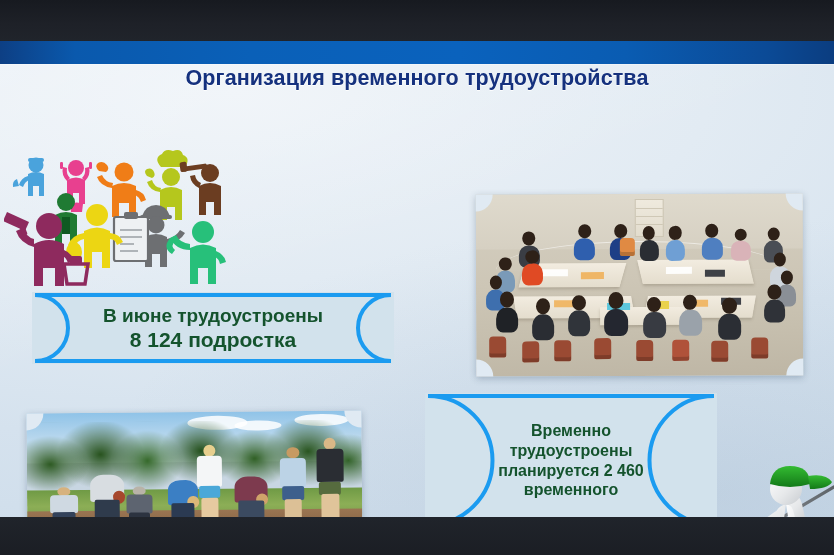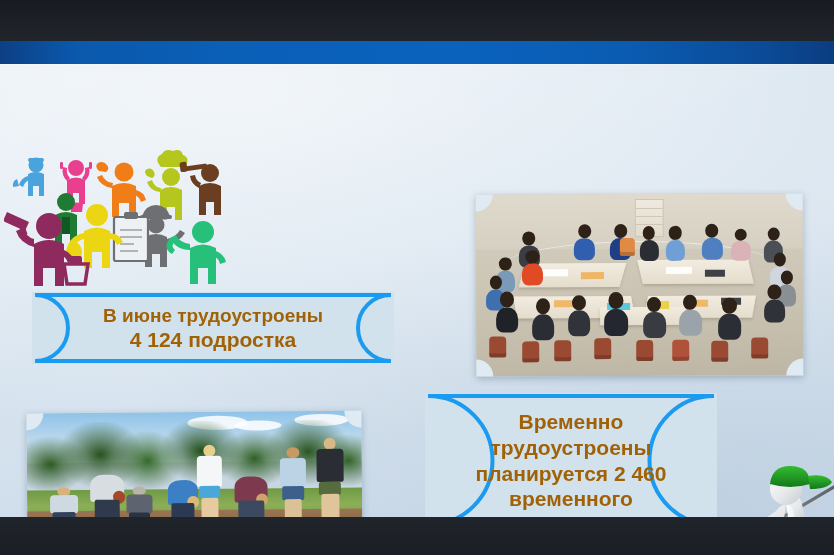--- a/index.html
+++ b/index.html
@@ -44,32 +44,32 @@
     font-size:21.5px;font-weight:bold;letter-spacing:.1px;
     color:#15317e;z-index:8;white-space:nowrap;
     text-shadow:0 1px 0 rgba(255,255,255,.85);
   }
 
   
   .plaque{
     position:absolute;z-index:9;
     background:#d2e2ec;
     display:flex;align-items:center;justify-content:center;
-    text-align:center;color:#a16207;font-weight:bold;line-height:1.22;
+    text-align:center;color:#14532d;font-weight:bold;line-height:1.22;
   }
   .plaque .plaque-svg{position:absolute;inset:0;width:100%;height:100%;overflow:visible;}
   .plaque .ptext{position:relative;z-index:2;padding:0 16px;}
   .plaque .ptext div{white-space:nowrap;}
 
   #box-june{left:32px;top:228px;width:362px;height:72px;}
   #box-june .ptext{font-size:19px;}
   #box-june .ptext div:nth-child(2){font-size:21px;}
 
   #box-plan{left:425px;top:329px;width:292px;height:135px;}
-  #box-plan .ptext{font-size:21px;text-align:center;}
+  #box-plan .ptext{font-size:16px;text-align:center;}
 
   
   .photo{position:absolute;z-index:9;overflow:hidden;
     background:#c8d6e2;
     box-shadow:0 2px 7px rgba(40,65,95,.30);}
   .photo .inner{position:absolute;inset:0;}
   .photo .bite{position:absolute;width:34px;height:34px;background:#e0eaf3;border-radius:50%;}
   .photo .bite.tl{left:-17px;top:-17px;}
   .photo .bite.tr{right:-17px;top:-17px;}
   .photo .bite.bl{left:-17px;bottom:-17px;}
@@ -132,20 +132,21 @@
   #gardener{position:absolute;left:690px;top:382px;width:144px;height:135px;z-index:10;}
   #gardener svg{display:block;width:100%;height:100%;}
 </style>
 </head>
 <body>
 
 <div id="stage">
 
   <div class="slide">
 
+    <div class="title">Организация временного трудоустройства</div>
 
     <div id="pictograms">
       <svg viewBox="0 0 232 142" xmlns="http://www.w3.org/2000/svg">
         <g>
           <circle cx="32" cy="19" r="7.5" fill="#4aa3dc"></circle>
           <rect x="24" y="12" width="16" height="4" rx="2" fill="#4aa3dc"></rect>
           <path d="M24 28 q8 -4 16 0 l0 22 -5 0 0 -10 -6 0 0 10 -5 0z" fill="#4aa3dc"></path>
           <path d="M24 30 q-7 2 -9 9 l4 2 q2 -6 7 -7z" fill="#4aa3dc"></path>
           <path d="M13 33 q-5 2 -4 8 l6 -1z" fill="#4aa3dc"></path>
         </g>
@@ -221,21 +222,21 @@
         </g>
       </svg>
     </div>
 
     <div class="plaque" id="box-june">
       <svg class="plaque-svg" viewBox="0 0 362 72" preserveAspectRatio="none">
         <path d="M3,3 H359 A18,18 0 0 0 359,69 H3 A18,18 0 0 0 3,3 Z" fill="#d2e2ec" stroke="#1b9bf0" stroke-width="4"></path>
       </svg>
       <div class="ptext">
         <div>В июне трудоустроены</div>
-        <div>4 124 подростка</div>
+        <div>8 124 подростка</div>
       </div>
     </div>
 
     <div class="plaque" id="box-plan">
       <svg class="plaque-svg" viewBox="0 0 292 135" preserveAspectRatio="none">
         <path d="M3,3 H289 A22,22 0 0 0 289,132 H3 A22,22 0 0 0 3,3 Z" fill="#d2e2ec" stroke="#1b9bf0" stroke-width="4"></path>
       </svg>
       <div class="ptext">
         <div>Временно</div>
         <div>трудоустроены</div>

